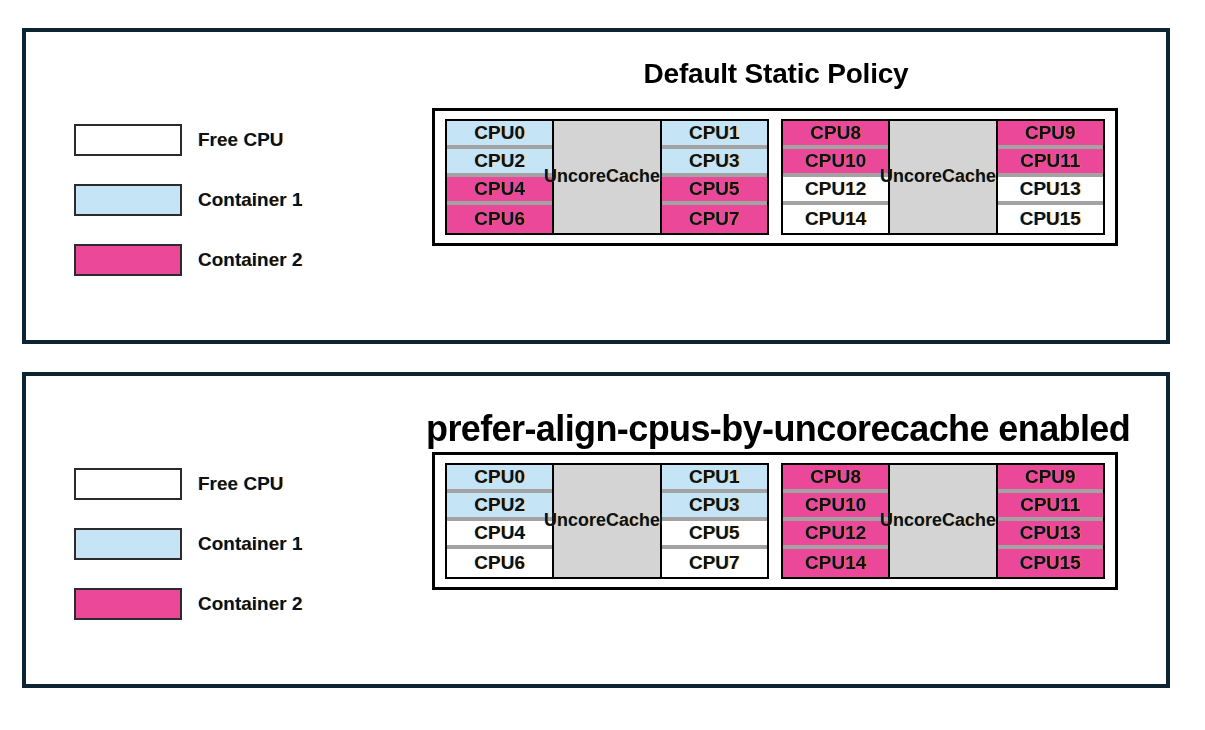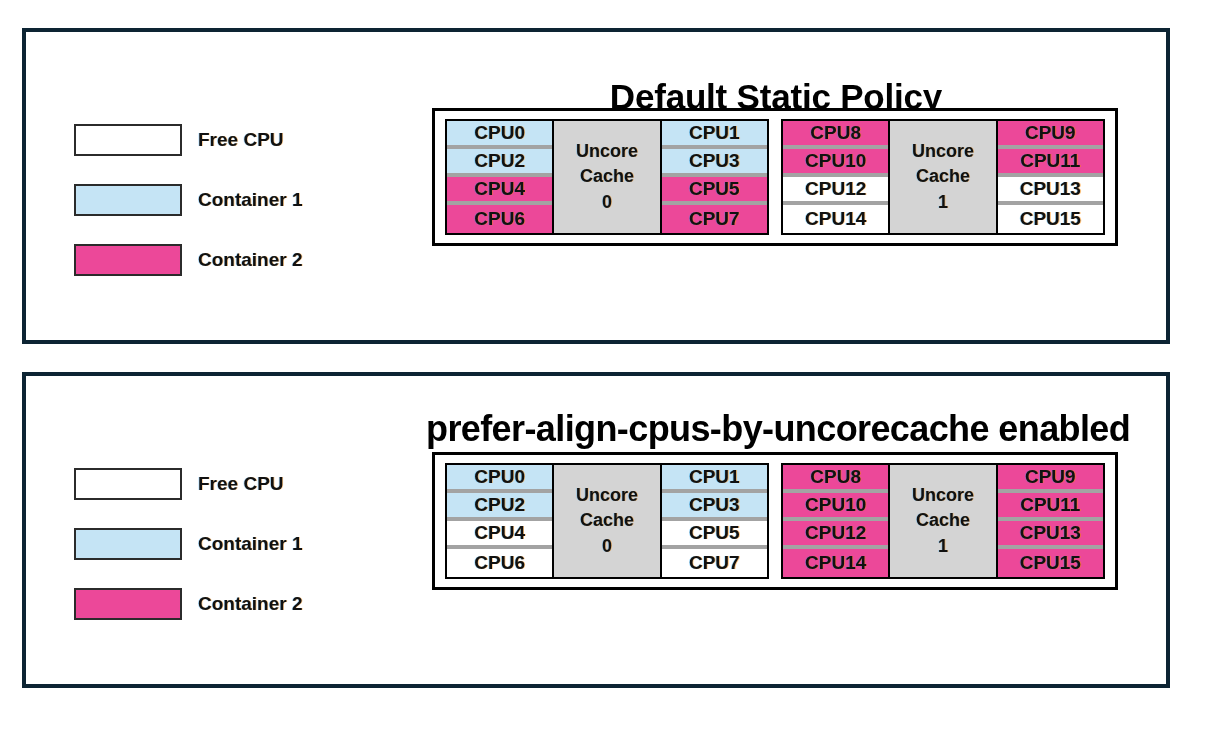--- a/index.html
+++ b/index.html
@@ -29,22 +29,22 @@
   .panel-title {
     position: absolute;
     left: 400px;
     width: 700px;
     text-align: center;
     font-weight: bold;
     color: #000000;
     white-space: nowrap;
   }
   #title-top {
-    top: 45px;
-    font-size: 35px;
+    top: 26px;
+    font-size: 28px;
     letter-spacing: -0.2px;
   }
   #title-bottom {
     top: 32px;
     font-size: 36px;
     letter-spacing: -0.6px;
   }
 
   
   .legend {
@@ -99,21 +99,21 @@
     display: flex;
     flex-direction: column;
     min-width: 0;
   }
   .cache-col {
     flex: 1 1 0;
     background: #d4d4d4;
     border-left: 2px solid #000000;
     border-right: 2px solid #000000;
     display: flex;
-    flex-direction: column;
+    flex-direction: row;
     align-items: center;
     justify-content: center;
     min-width: 0;
     box-sizing: border-box;
   }
   .cache-line {
     font-size: 18px;
     font-weight: bold;
     color: #111111;
     line-height: 1.42;

